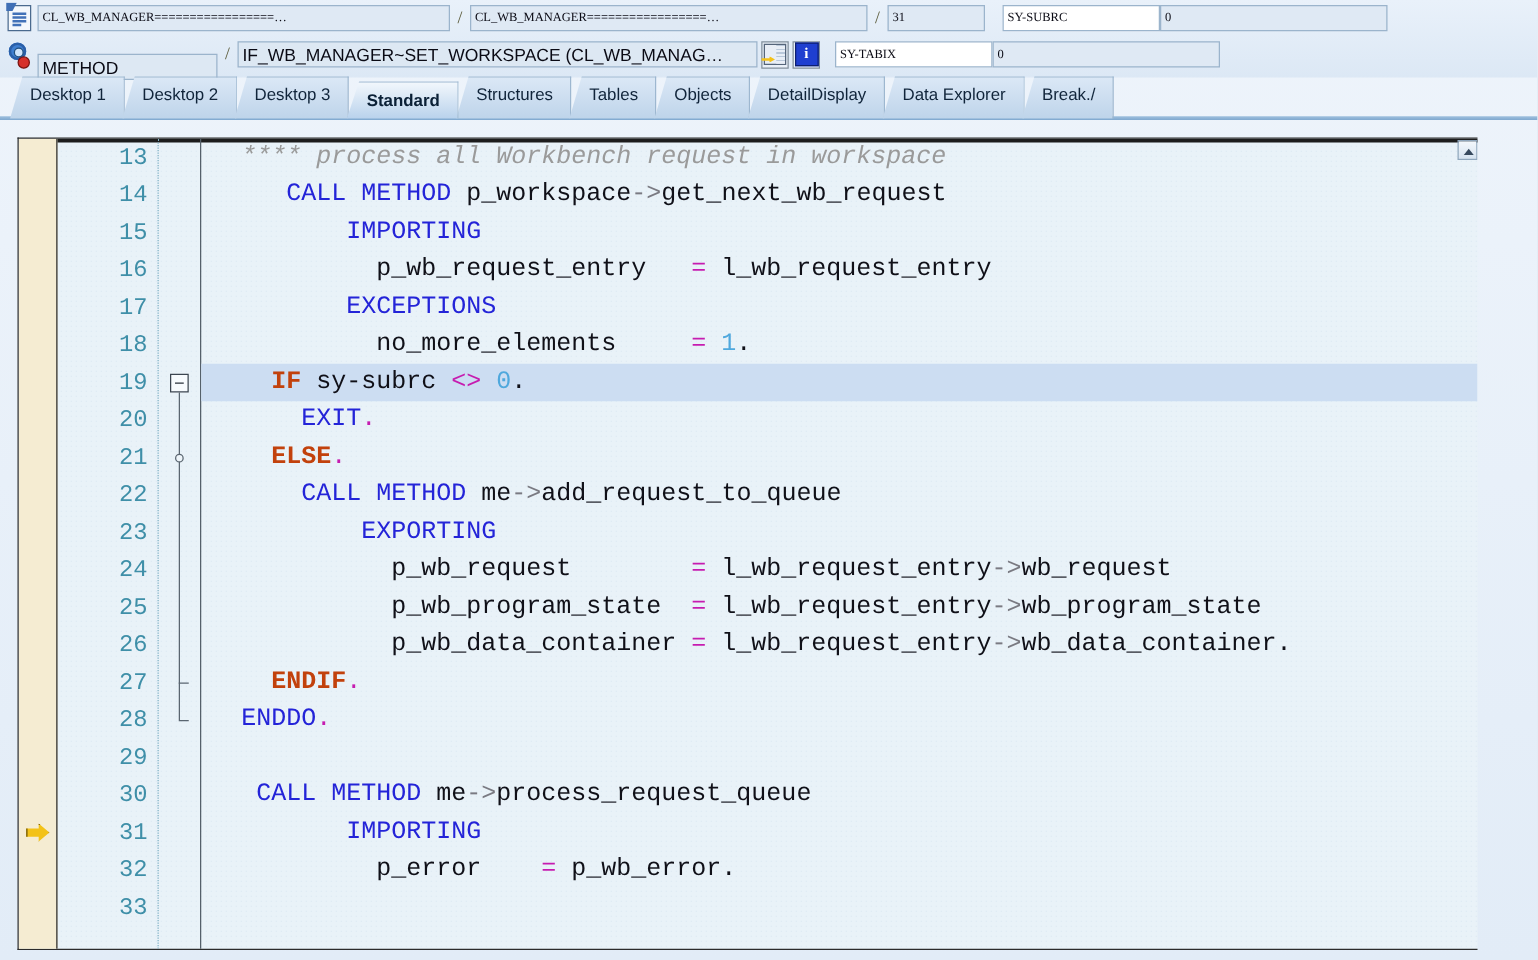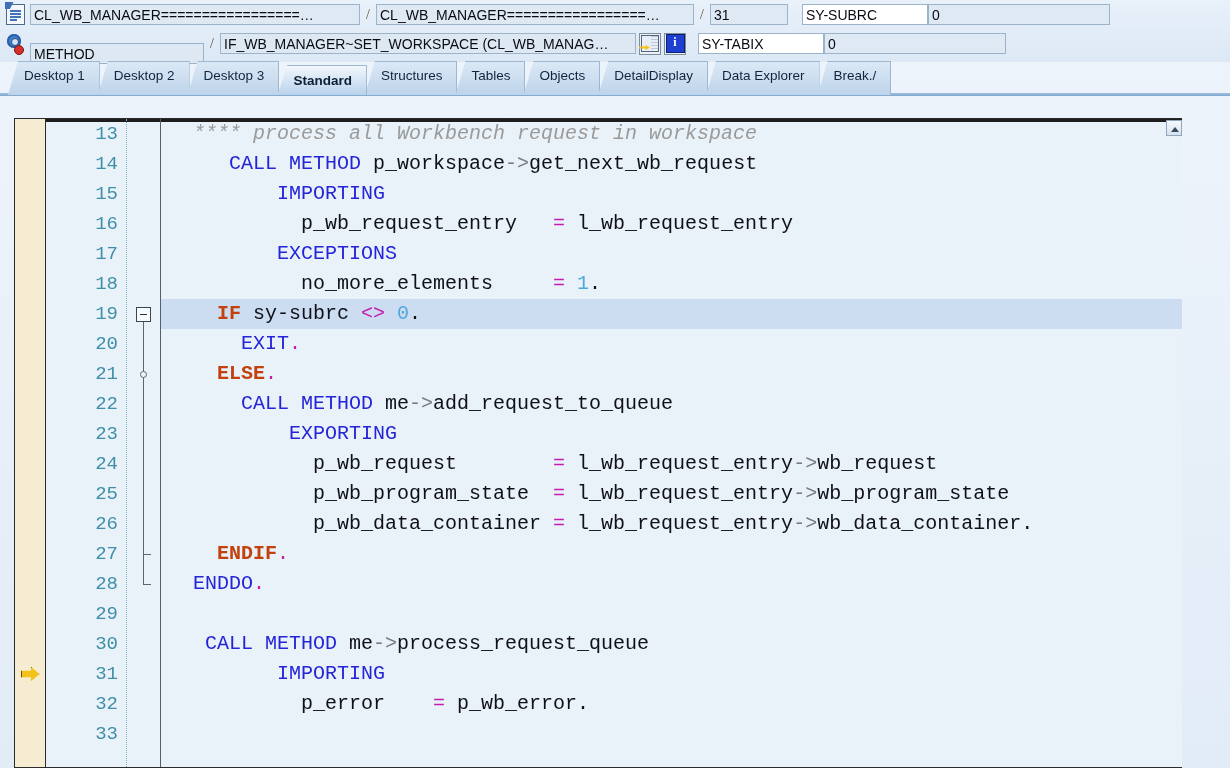--- a/index.html
+++ b/index.html
@@ -43,21 +43,21 @@
      background:#3f7fd0;border-radius:50%;
      box-shadow:0 0 0 2px #2a5fa8 inset;}
   .ic-gear .g:after{content:"";position:absolute;left:4px;top:4px;width:6px;height:6px;
      background:#cfe4fb;border-radius:50%;border:1px solid #22507f;}
   .ic-gear .r{position:absolute;left:8px;top:11px;width:8px;height:8px;
      background:#d6302a;border-radius:50%;border:1px solid #7a1410;}
 
   .fld{height:21px;box-sizing:border-box;
        border:1px solid #9bb4cc;background:#dde8f3;
        display:flex;align-items:center;padding:0 3px;
-       font-family:Liberation Sans, sans-serif;font-size:14px;
+       font-family:Liberation Serif, serif;font-size:10px;
        white-space:nowrap;overflow:hidden;color:#0a0a14;}
   .fld.white{background:#ffffff;}
   .fld.ro{background:#dfe9f4;}
   .sep{width:16px;text-align:center;color:#5b5b3a;font-size:14px;flex:0 0 auto;
        font-family:"Liberation Serif",serif;}
 
   .fld.prop{font-family:"Liberation Sans",sans-serif;font-size:14px;background:#dde8f3;}
 
   .mini-btn{width:22px;height:22px;border:1px solid #808e9c;background:#e9f0f8;
             display:flex;align-items:center;justify-content:center;margin-left:3px;
@@ -82,21 +82,21 @@
        border-top:1px solid #9db7d0;
        border-right:1px solid #9db7d0;
        clip-path:polygon(10px 0,100% 0,100% 100%,0 100%);
        box-sizing:border-box;}
   .tab.active{background:linear-gradient(#f2f7fc,#b9d2ec);
               height:30px;line-height:30px;font-weight:bold;color:#0b2036;z-index:5;}
   .tabstrip .underline{position:absolute;left:0;bottom:2px;width:1230px;height:3px;
               background:linear-gradient(#9fc0de,#7fa8cf);}
 
   
-  .codewrap{position:absolute;left:14px;top:118px;width:1168px;height:650px;
+  .codewrap{position:absolute;left:14px;top:110px;width:1168px;height:650px;
             background:#e9f2f8;border:1px solid #2b2b2b;border-right:none;
             box-sizing:border-box;overflow:hidden;}
   .codewrap:before{ 
     content:"";position:absolute;inset:0;
     background-image:radial-gradient(#cfe0ec 0.6px, transparent 0.7px);
     background-size:4px 4px;opacity:.65;pointer-events:none;}
 
   .gutter-marker{position:absolute;left:0;top:0;width:30px;height:650px;
        background:#f5ecd2;border-right:1px solid #2b2b2b;}
   .gutter-num{position:absolute;left:31px;top:0;width:80px;height:650px;}
@@ -171,21 +171,21 @@
       <div class="fld ro" style="width:182px;">0</div>
     </div>
 
     <div class="tb-row r2">
       <div class="icon-btn">
         <div class="ic-gear">
             <span class="g"></span>
             <span class="r"></span>
           </div>
       </div>
-      <div class="fld prop" style="width:174px;margin-top:20px;">METHOD</div>
+      <div class="fld prop" style="width:144px;margin-top:20px;">METHOD</div>
       <div class="sep">/</div>
       <div class="fld prop" style="width:416px;">IF_WB_MANAGER~SET_WORKSPACE (CL_WB_MANAG…</div>
       <div class="mini-btn">
           <span class="ic-goto"></span>
         </div>
       <div class="mini-btn">
           <span class="ic-info">i</span>
         </div>
       <div style="width:12px;flex:0 0 auto;"></div>
       <div class="fld white" style="width:126px;">SY-TABIX</div>

